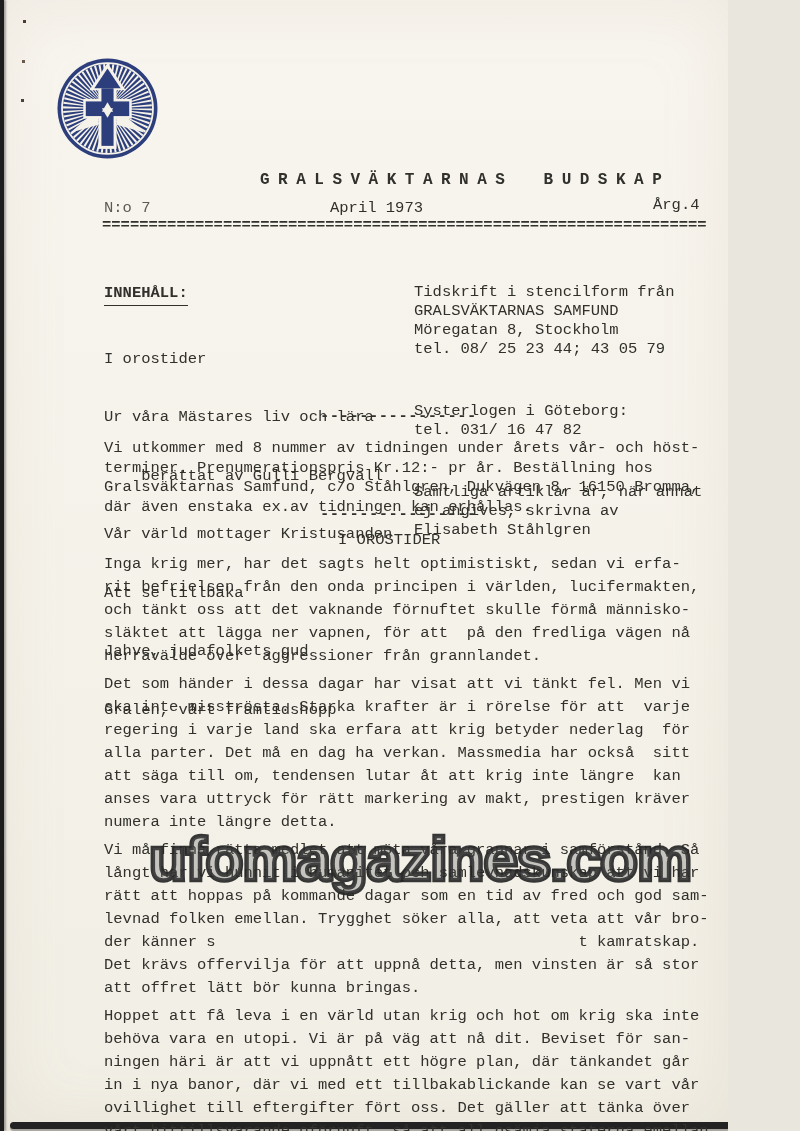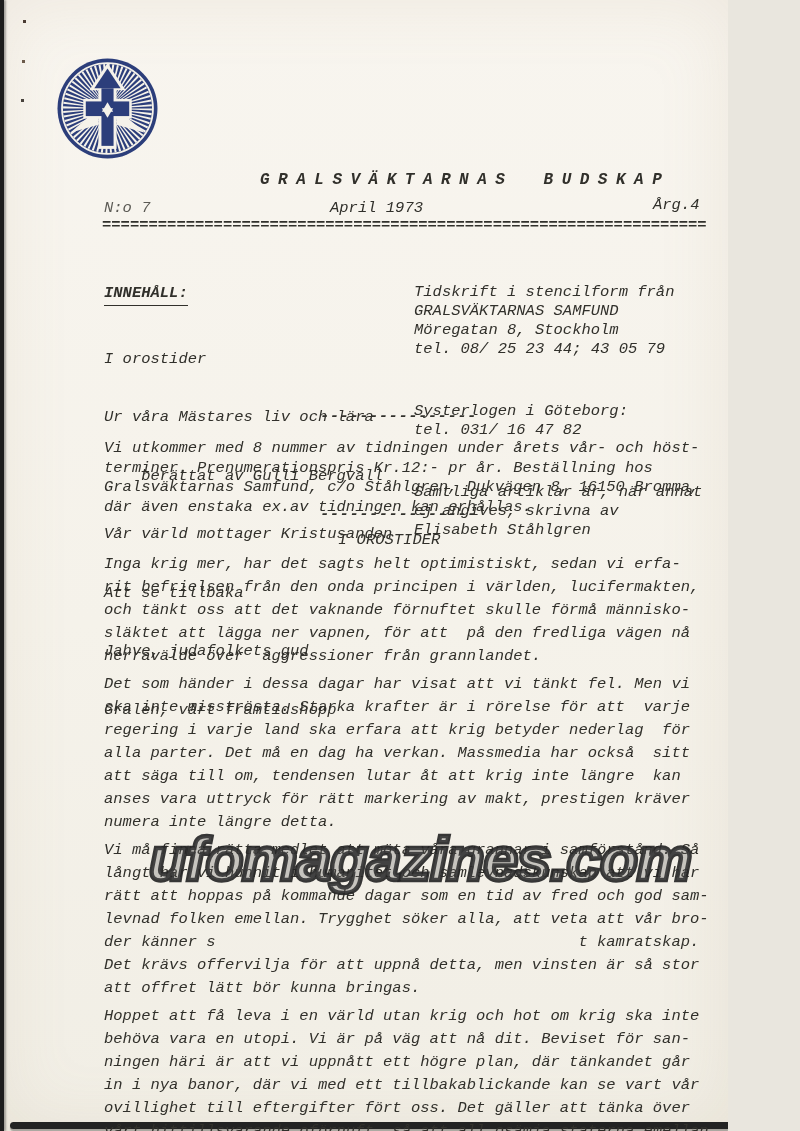--- a/index.html
+++ b/index.html
@@ -10,21 +10,20 @@
   }
   html,body{margin:0;padding:0;background:#e9e6de;}
   .page{
     position:relative;
     width:728px;height:1131px;
     background:linear-gradient(180deg,#f8f5ef 0%,var(--paper) 55%,#f1eee5 100%);
     overflow:hidden;
     font-family:"Liberation Mono","DejaVu Sans Mono",monospace;
     color:var(--ink);
     box-shadow:inset 0 0 70px rgba(170,150,110,0.13);
-    font-style:italic;
   }
   .mono{white-space:pre-wrap;font-size:15.5px;}
   .abs{position:absolute;}
   
   .edge-left{position:absolute;left:0;top:0;width:4px;height:1131px;background:var(--scanEdge);box-shadow:2px 0 2px rgba(30,30,30,.35);}
   .edge-bottom{position:absolute;left:10px;right:0;top:1122px;height:7px;background:#232323;border-radius:4px 0 0 4px;box-shadow:0 2px 1px rgba(60,60,60,.4);}
   .specks{position:absolute;left:0;top:0;width:1px;height:1px;
     box-shadow:24px 21px 0 1px #4a3c33, 23px 61px 0 1px #6b5a4a, 22px 100px 0 1px #47423c;}
   
   .logo{position:absolute;left:57px;top:58px;}

